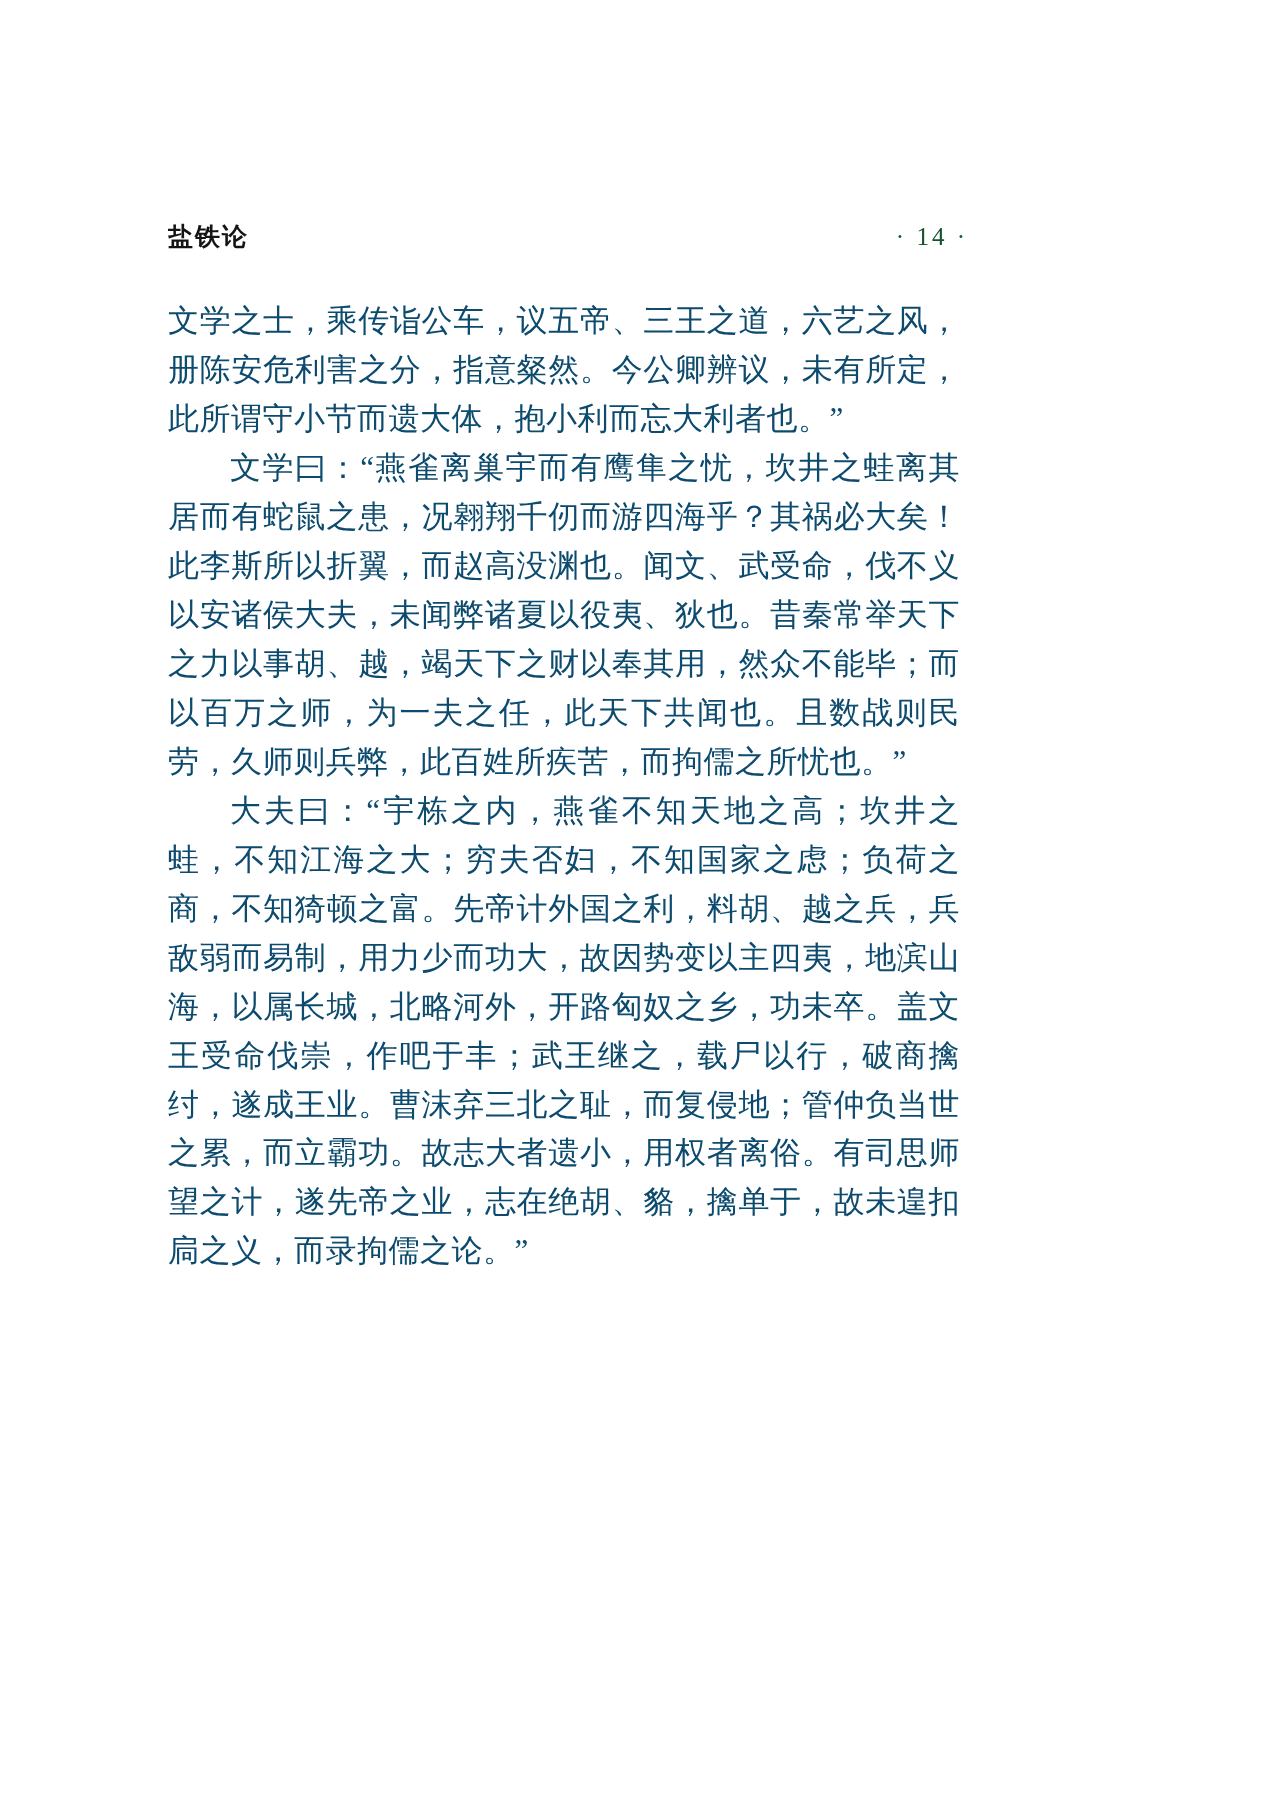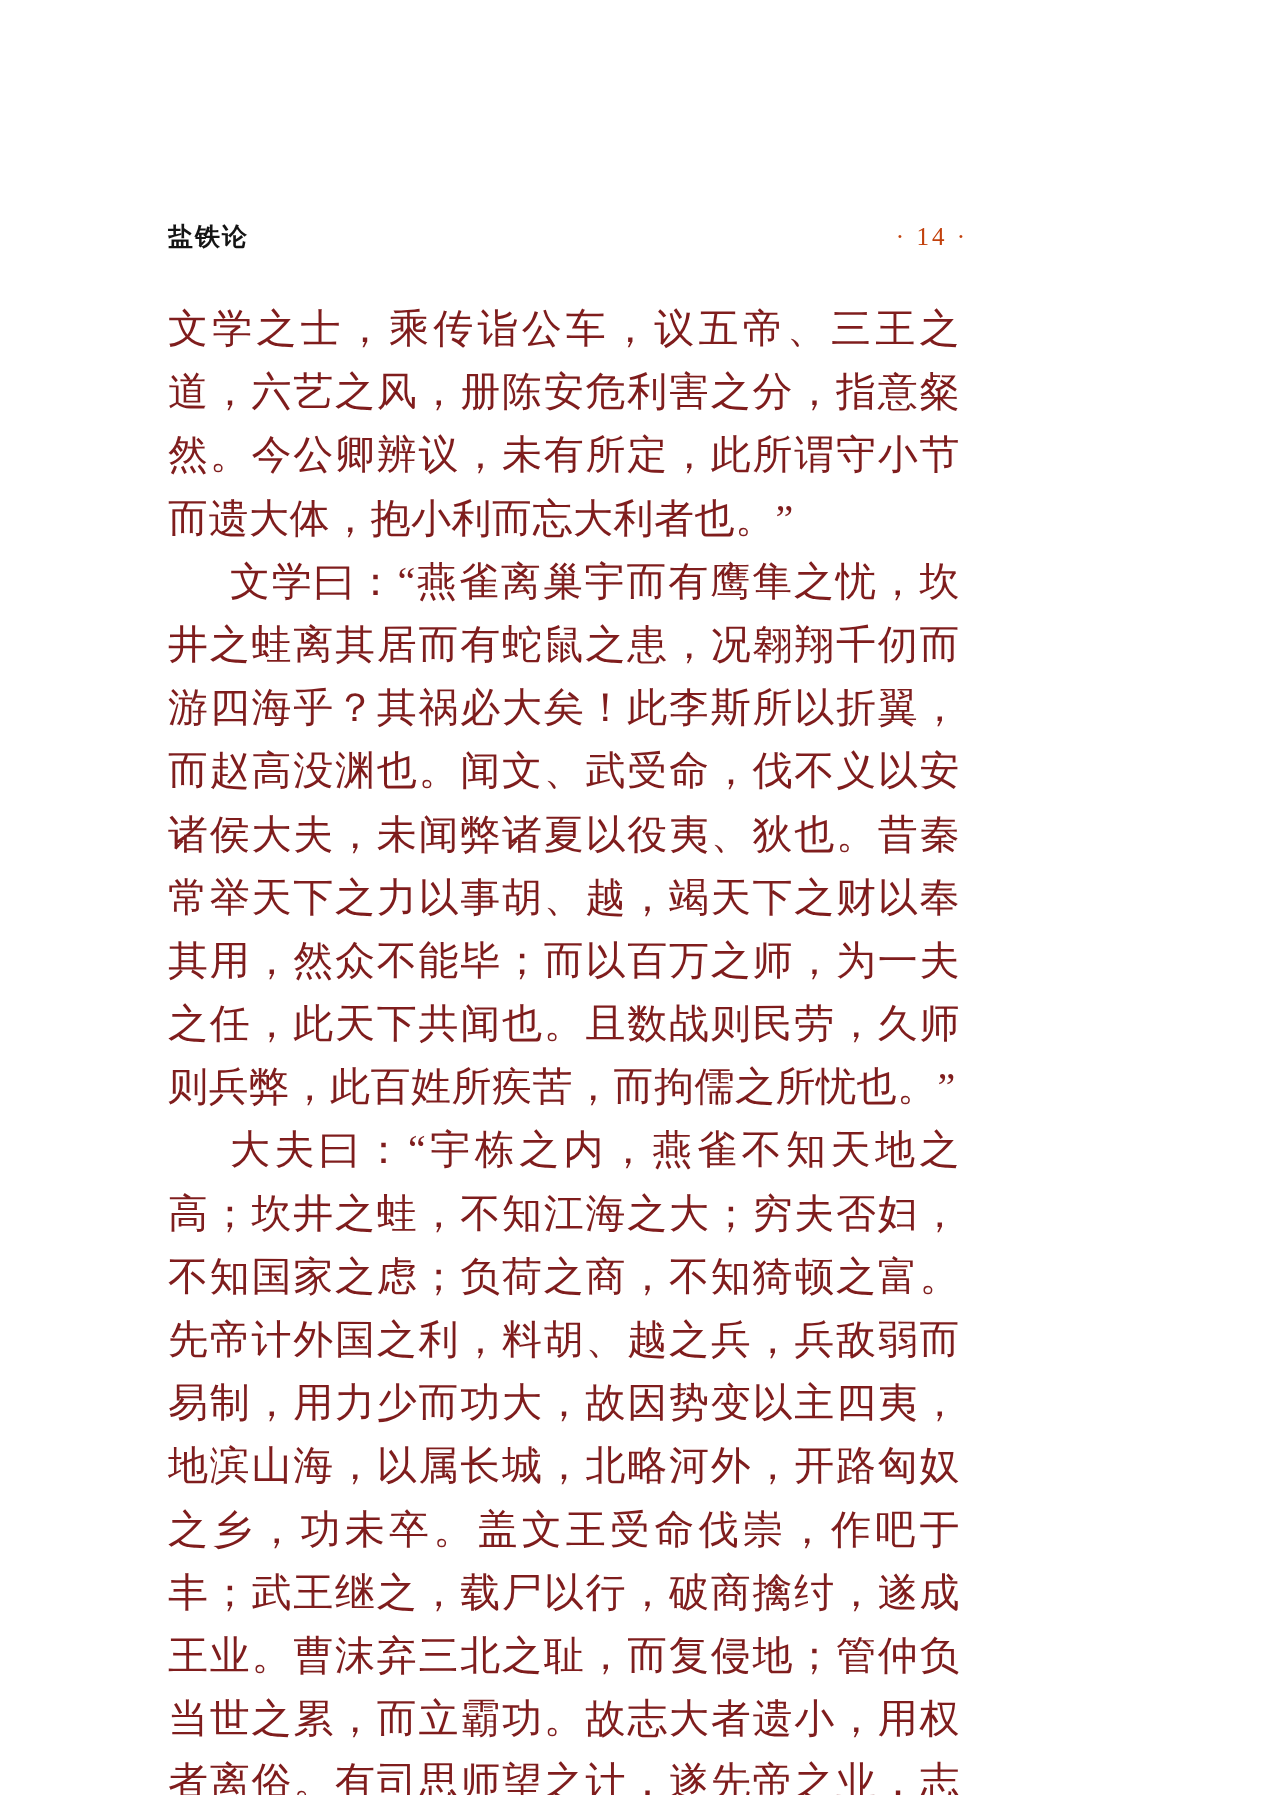--- a/index.html
+++ b/index.html
@@ -33,30 +33,30 @@
     font-family: "DejaVu Serif", "Liberation Serif", serif;
     font-weight: bold;
     font-size: 25px;
     letter-spacing: 2px;
     color: #141414;
   }
   .page-number {
     font-family: "Liberation Serif", "DejaVu Serif", serif;
     font-size: 25px;
     letter-spacing: 3px;
-    color: #c2410c;
+    color: #14532d;
   }
   .body-text p {
     margin: 0 8px 0 0;
-    font-size: 40px;
+    font-size: 31px;
     line-height: 1.58;
     text-align: justify;
     text-justify: inter-ideograph;
     letter-spacing: 0.5px;
-    color: #7f1d1d;
+    color: #0c4a6e;
   }
   .body-text p.indent {
     text-indent: 62px;
   }
 </style>
 </head>
 <body>
 
 <div class="page">
   <div class="content">

